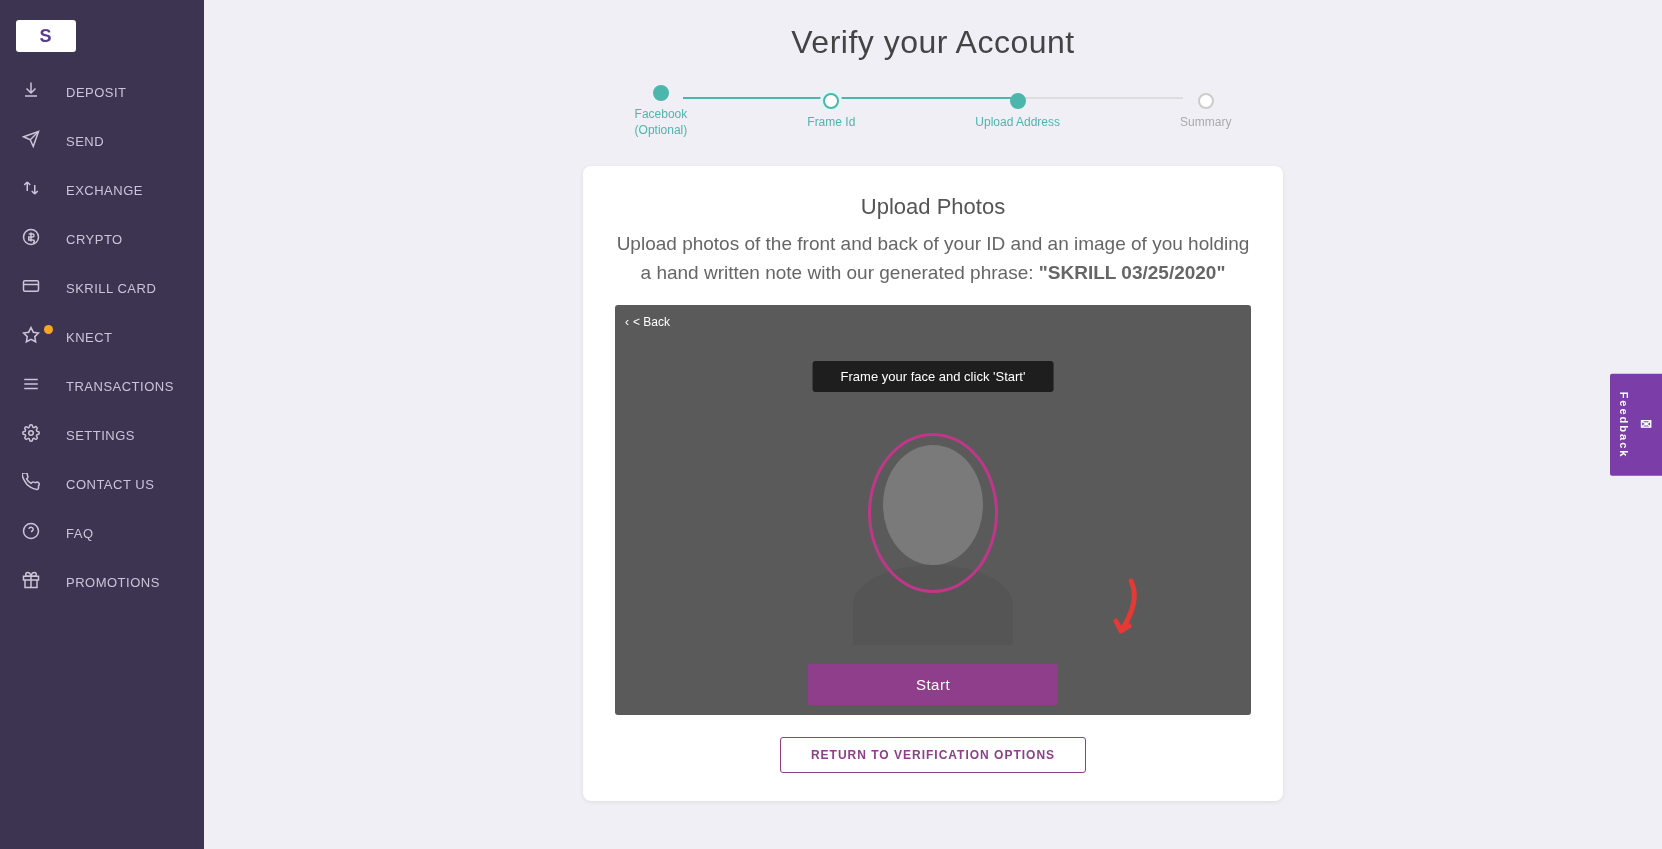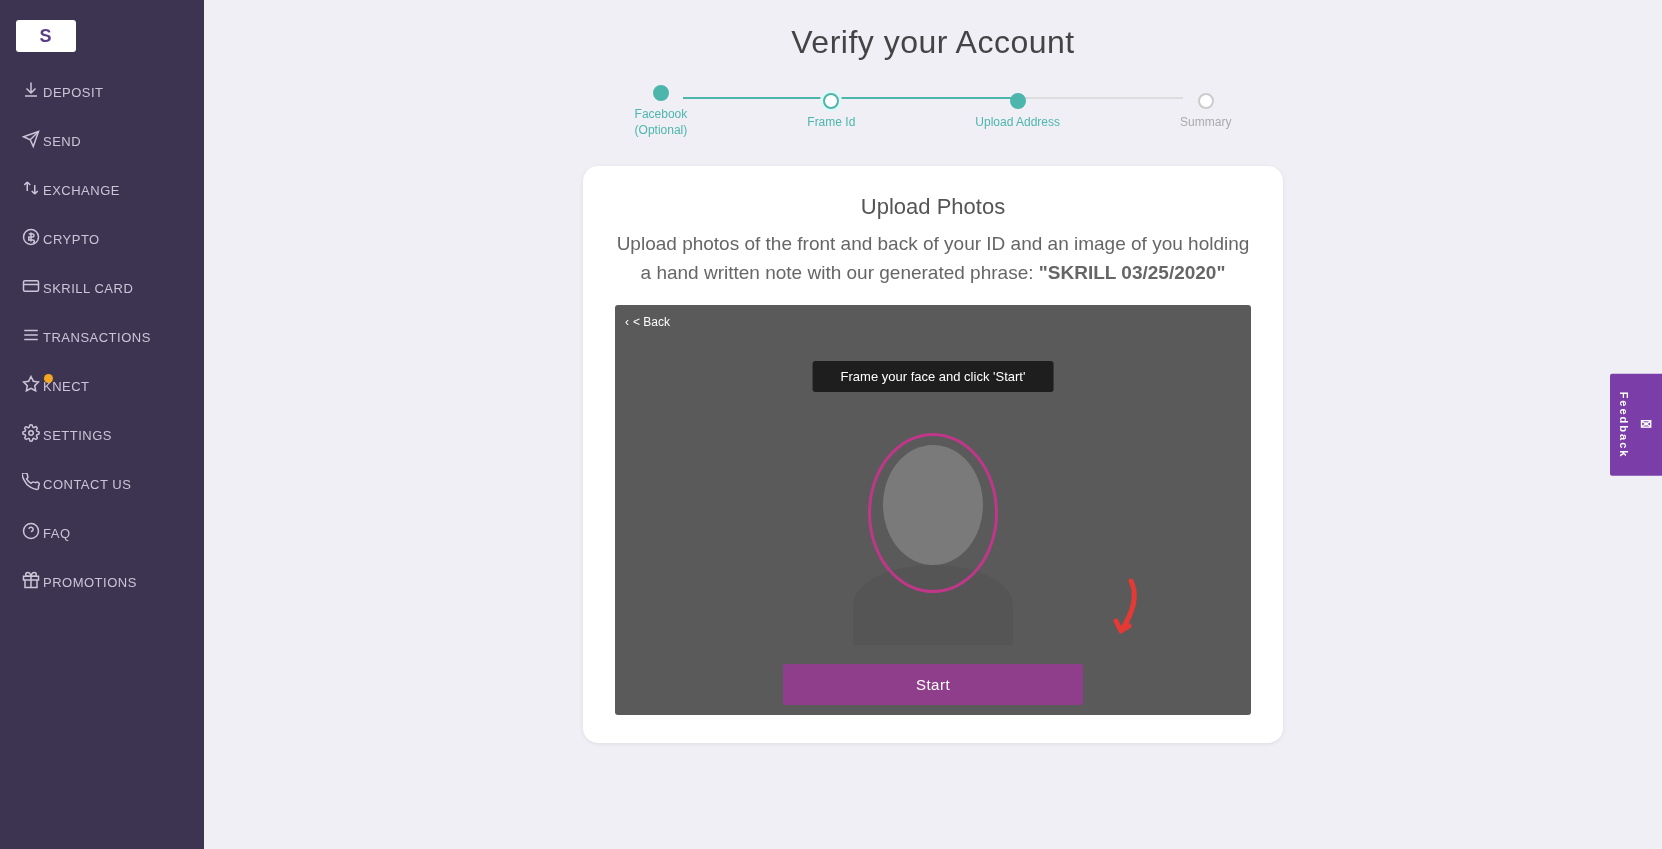--- a/index.html
+++ b/index.html
@@ -32,21 +32,21 @@
       align-items: center;
       justify-content: center;
       font-weight: bold;
       font-size: 12px;
       color: #5a3e8a;
       letter-spacing: 1px;
     }
     .sidebar-item {
       display: flex;
       align-items: center;
-      gap: 1px;
+      gap: 24px;
       padding: 13px 20px;
       color: #ccc5d8;
       cursor: pointer;
       font-size: 13px;
       font-weight: 500;
       letter-spacing: 0.5px;
       text-transform: uppercase;
       transition: background 0.15s;
       position: relative;
     }
@@ -132,21 +132,21 @@
       font-size: 12px;
       color: #4db6ac;
       text-align: center;
       line-height: 1.3;
     }
     .step-label.inactive { color: #aaa; }
 
     
     .card {
       background: #fff;
-      border-radius: 15px;
+      border-radius: 8px;
       padding: 28px 32px 28px 32px;
       max-width: 700px;
       margin: 0 auto;
       width: 100%;
       box-shadow: 0 1px 4px rgba(0,0,0,0.08);
     }
     .card-title {
       text-align: center;
       font-size: 22px;
       color: #555;
@@ -216,21 +216,21 @@
       width: 90px;
       height: 80px;
     }
 
     
     .start-btn {
       position: absolute;
       bottom: 10px;
       left: 50%;
       transform: translateX(-50%);
-      width: 300px;
+      width: 250px;
       padding: 12px 0;
       background: #8e3e8a;
       color: #fff;
       border: none;
       border-radius: 2px;
       font-size: 15px;
       cursor: pointer;
       text-align: center;
       font-weight: 500;
       letter-spacing: 0.5px;
@@ -333,36 +333,36 @@
           <rect x="2" y="5" width="20" height="14" rx="2"></rect>
           <line x1="2" y1="10" x2="22" y2="10"></line>
         </svg>
     </span>
     <span>SKRILL CARD</span>
   </div>
 
   <div class="sidebar-item">
     <span class="icon">
       <svg width="18" height="18" viewBox="0 0 24 24" fill="none" stroke="#ccc5d8" stroke-width="2">
+          <polygon points="12 2 15.09 8.26 22 9.27 17 14.14 18.18 21.02 12 17.77 5.82 21.02 7 14.14 2 9.27 8.91 8.26 12 2"></polygon>
+        </svg>
+    </span>
+    <span>KNECT</span>
+    <span class="badge"></span>
+  </div>
+
+  <div class="sidebar-item">
+    <span class="icon">
+      <svg width="18" height="18" viewBox="0 0 24 24" fill="none" stroke="#ccc5d8" stroke-width="2">
           <line x1="3" y1="6" x2="21" y2="6"></line>
           <line x1="3" y1="12" x2="21" y2="12"></line>
           <line x1="3" y1="18" x2="21" y2="18"></line>
         </svg>
     </span>
     <span>TRANSACTIONS</span>
-  </div>
-
-  <div class="sidebar-item">
-    <span class="icon">
-      <svg width="18" height="18" viewBox="0 0 24 24" fill="none" stroke="#ccc5d8" stroke-width="2">
-          <polygon points="12 2 15.09 8.26 22 9.27 17 14.14 18.18 21.02 12 17.77 5.82 21.02 7 14.14 2 9.27 8.91 8.26 12 2"></polygon>
-        </svg>
-    </span>
-    <span>KNECT</span>
-    <span class="badge"></span>
   </div>
 
   <div class="sidebar-item">
     <span class="icon">
       <svg width="18" height="18" viewBox="0 0 24 24" fill="none" stroke="#ccc5d8" stroke-width="2">
           <circle cx="12" cy="12" r="3"></circle>
           <path d="M19.4 15a1.65 1.65 0 00.33 1.82l.06.06a2 2 0 010 2.83 2 2 0 01-2.83 0l-.06-.06a1.65 1.65 0 00-1.82-.33 1.65 1.65 0 00-1 1.51V21a2 2 0 01-4 0v-.09A1.65 1.65 0 009 19.4a1.65 1.65 0 00-1.82.33l-.06.06a2 2 0 01-2.83-2.83l.06-.06A1.65 1.65 0 004.68 15a1.65 1.65 0 00-1.51-1H3a2 2 0 010-4h.09A1.65 1.65 0 004.6 9a1.65 1.65 0 00-.33-1.82l-.06-.06a2 2 0 012.83-2.83l.06.06A1.65 1.65 0 009 4.68a1.65 1.65 0 001-1.51V3a2 2 0 014 0v.09a1.65 1.65 0 001 1.51 1.65 1.65 0 001.82-.33l.06-.06a2 2 0 012.83 2.83l-.06.06A1.65 1.65 0 0019.4 9a1.65 1.65 0 001.51 1H21a2 2 0 010 4h-.09a1.65 1.65 0 00-1.51 1z"></path>
         </svg>
     </span>
     <span>SETTINGS</span>
@@ -458,20 +458,23 @@
 
       <div class="arrow-container">
         <svg class="arrow-svg" viewBox="0 0 90 80" xmlns="http://www.w3.org/2000/svg">
           <path d="M 70 10 Q 80 30 60 60 L 68 55 M 60 60 L 55 50" stroke="#e53935" stroke-width="5" fill="none" stroke-linecap="round" stroke-linejoin="round"></path>
         </svg>
       </div>
 
       <button class="start-btn">Start</button>
     </div>
 
+    <div class="return-btn-wrap">
+      <button class="return-btn">RETURN TO VERIFICATION OPTIONS</button>
+    </div>
   </div>
 
 </main>
 
 <div class="feedback-tab">
   <span style="font-size:14px;">✉</span>
   <span style="writing-mode:vertical-rl;text-orientation:mixed;letter-spacing:2px;font-size:11px;font-weight:600;">Feedback</span>
 </div>
 
 </body></html>

